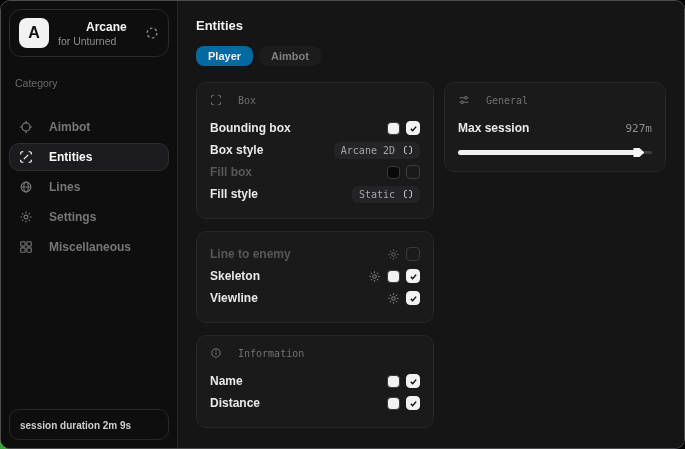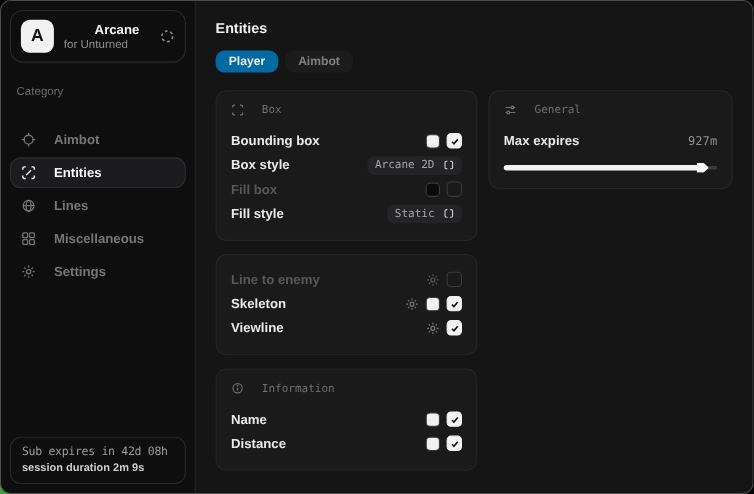--- a/index.html
+++ b/index.html
@@ -126,43 +126,42 @@
               <circle cx="8" cy="8" r="5.6"></circle>
                 <path d="M2.4 8h11.2"></path>
                 <ellipse cx="8" cy="8" rx="2.5" ry="5.6"></ellipse>
             </svg>
           </span>
           <span>Lines</span>
         </div>
         <div class="nav-item">
           <span class="icon">
             <svg width="14" height="14" viewBox="0 0 16 16" fill="none" stroke="currentColor" stroke-width="1.3">
+              <circle cx="8" cy="8" r="2.2"></circle>
+              <path d="M8 1.6v2M8 12.4v2M1.6 8h2M12.4 8h2M3.5 3.5l1.4 1.4M11.1 11.1l1.4 1.4M12.5 3.5l-1.4 1.4M4.9 11.1l-1.4 1.4"></path>
+            </svg>
+          </span>
+          <span>Settings</span>
+        </div>
+        <div class="nav-item">
+          <span class="icon">
+            <svg width="14" height="14" viewBox="0 0 16 16" fill="none" stroke="currentColor" stroke-width="1.3">
               <rect x="2" y="2" width="5" height="5" rx="1"></rect>
                 <rect x="9" y="2" width="5" height="5" rx="1"></rect>
               <rect x="2" y="9" width="5" height="5" rx="1"></rect>
                 <rect x="9" y="9" width="5" height="5" rx="1"></rect>
             </svg>
           </span>
           <span>Miscellaneous</span>
         </div>
-        <div class="nav-item">
-          <span class="icon">
-            <svg width="14" height="14" viewBox="0 0 16 16" fill="none" stroke="currentColor" stroke-width="1.3">
-              <circle cx="8" cy="8" r="2.2"></circle>
-              <path d="M8 1.6v2M8 12.4v2M1.6 8h2M12.4 8h2M3.5 3.5l1.4 1.4M11.1 11.1l1.4 1.4M12.5 3.5l-1.4 1.4M4.9 11.1l-1.4 1.4"></path>
-            </svg>
-          </span>
-          <span>Settings</span>
-        </div>
       </div>
 
       <div class="sidebar-spacer"></div>
 
       <div class="status-card">
-        <div class="l1">Sub expires in 42d 08h</div>
         <div class="l2">session duration 2m 9s</div>
       </div>
     </div>
 
     <div class="main">
       <div class="page-title">Entities</div>
 
       <div class="tabs">
         <div class="tab active">Player</div>
         <div class="tab">Aimbot</div>
@@ -312,21 +311,21 @@
               <span class="icon">
                 <svg width="12" height="12" viewBox="0 0 16 16" fill="none" stroke="currentColor" stroke-width="1.4">
                   <path d="M2 5h12M2 11h12"></path>
                   <circle cx="10.5" cy="5" r="1.7" fill="#1a1a1b"></circle>
                   <circle cx="5.5" cy="11" r="1.7" fill="#1a1a1b"></circle>
                 </svg>
               </span>
               <span>General</span>
             </div>
             <div class="row">
-              <span class="row-label">Max expires</span>
+              <span class="row-label">Max session</span>
               <span class="value-text">927m</span>
             </div>
             <div class="slider">
               <div class="track"></div>
               <div class="fill" style="width: 93%;"></div>
               <div class="thumb" style="left: calc(93% - 5px);"></div>
             </div>
           </div>
         </div>
       </div>

